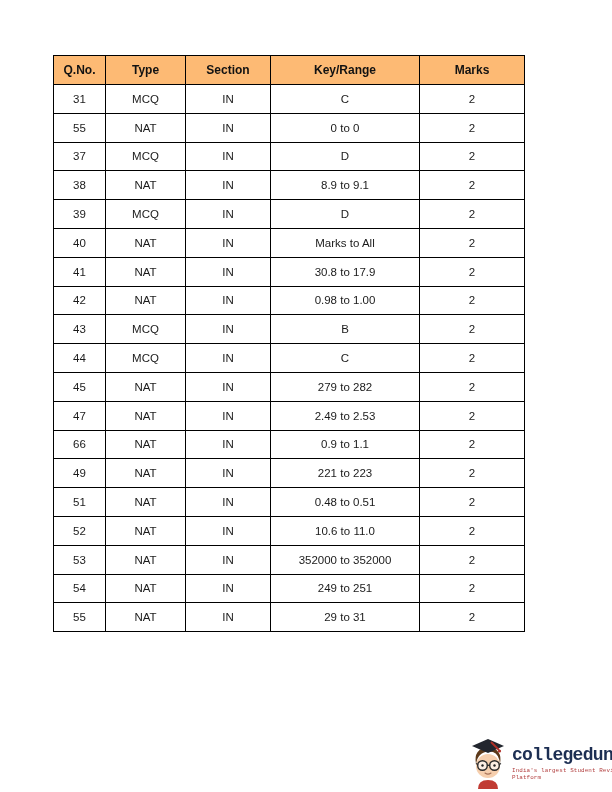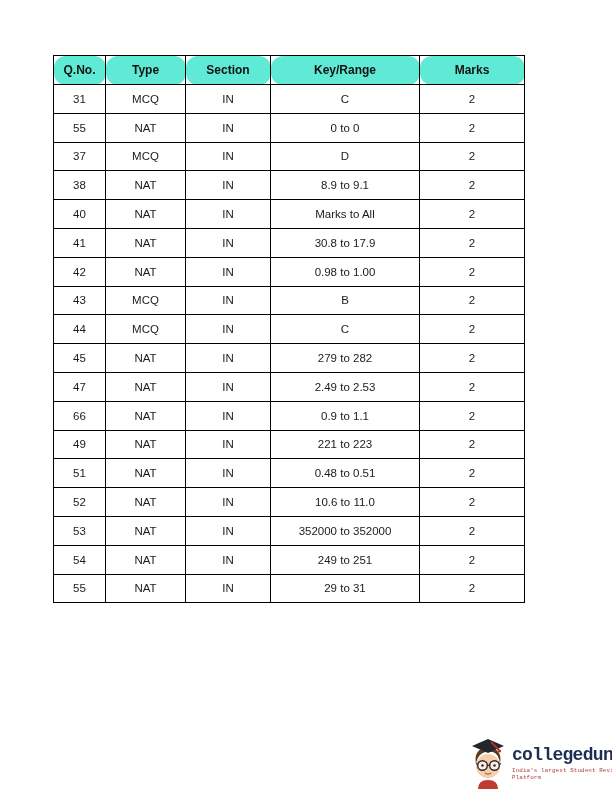--- a/index.html
+++ b/index.html
@@ -13,22 +13,22 @@
     color:#1a1a1a;
   }
   table.answer-table th, table.answer-table td{
     border:1px solid #000000;
     text-align:center;vertical-align:middle;
     padding:0;overflow:hidden;white-space:nowrap;
   }
   table.answer-table thead tr{height:29px;}
   table.answer-table tbody tr{height:28.8px;}
   table.answer-table th{
-    background:#5eead4;
-    font-weight:bold;font-size:12px;color:#121212;border-radius:12px;
+    background:#fdba74;
+    font-weight:bold;font-size:12px;color:#121212;
   }
   table.answer-table td{font-size:11.5px;}
   col.c-qno{width:52px;} col.c-type{width:80px;} col.c-section{width:85px;}
   col.c-key{width:149px;} col.c-marks{width:105px;}
 
   
   .logo{position:absolute;left:466px;top:738px;display:flex;align-items:center;}
   .mascot{width:44px;height:51px;flex:0 0 auto;}
   .logo-text{margin-left:2px;font-family:Liberation Mono, monospace;}
   .wordmark{
@@ -82,20 +82,27 @@
           <td>2</td>
         </tr>
         <tr>
           <td>38</td>
           <td>NAT</td>
           <td>IN</td>
           <td>8.9 to 9.1</td>
           <td>2</td>
         </tr>
         <tr>
+          <td>39</td>
+          <td>MCQ</td>
+          <td>IN</td>
+          <td>D</td>
+          <td>2</td>
+        </tr>
+        <tr>
           <td>40</td>
           <td>NAT</td>
           <td>IN</td>
           <td>Marks to All</td>
           <td>2</td>
         </tr>
         <tr>
           <td>41</td>
           <td>NAT</td>
           <td>IN</td>

